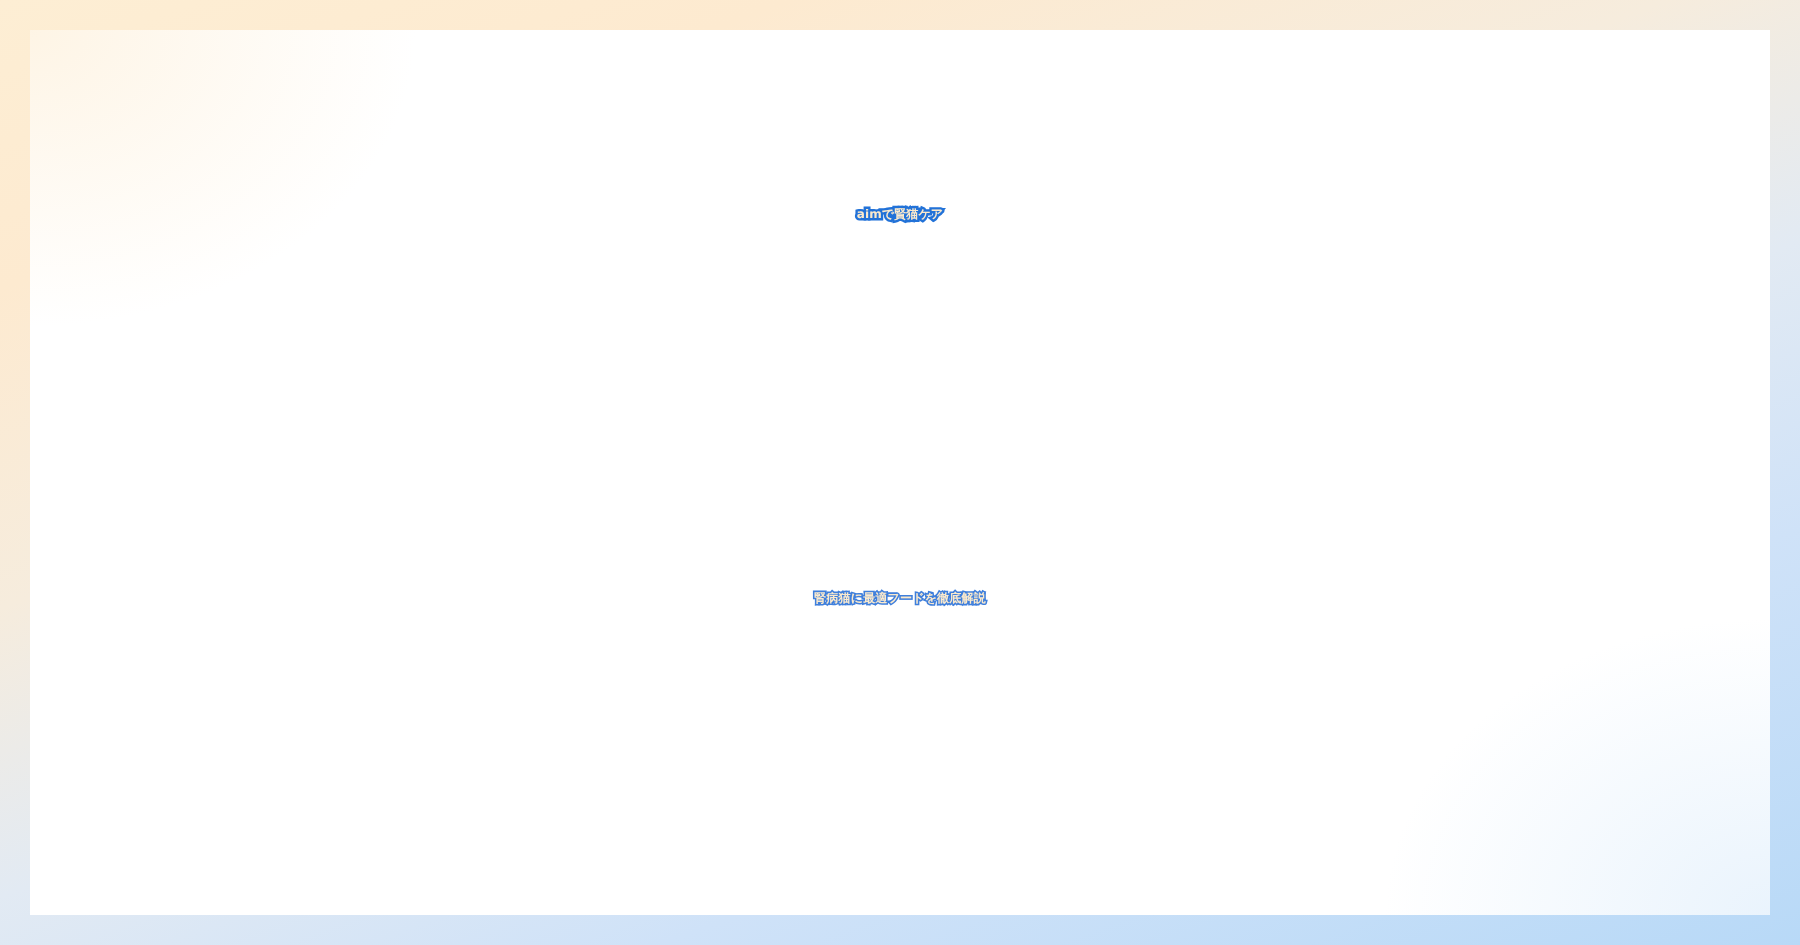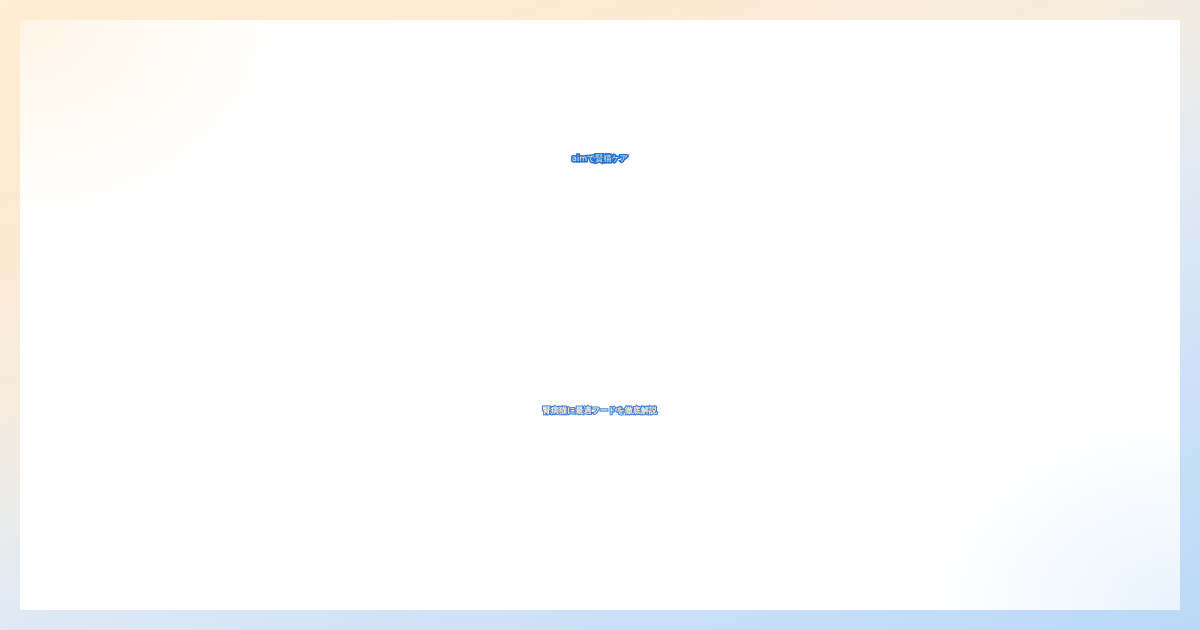--- a/index.html
+++ b/index.html
@@ -66,30 +66,30 @@
     top: 118px;
     left: 0;
     width: 100%;
     text-align: center;
     line-height: 1;
   }
 
   #main-title {
     display: block;
     font-family: "DejaVu Sans", "Liberation Sans", sans-serif;
-    font-weight: 400;
+    font-weight: 700;
     font-size: 138px;
     letter-spacing: 0.01em;
     line-height: 1.18;
     color: #fbeacd;
     -webkit-text-stroke: 3.2px #2272d8;
     paint-order: stroke fill;
     text-rendering: geometricPrecision;
     white-space: nowrap;
-    margin: 16px;
+    margin: 0;
   }
 
   
   #subtitle-block {
     position: absolute;
     top: 374px;
     left: 0;
     width: 100%;
     text-align: center;
     line-height: 1;
@@ -100,21 +100,21 @@
     font-family: "DejaVu Sans", "Liberation Sans", sans-serif;
     font-weight: 700;
     font-size: 50px;
     letter-spacing: 0.015em;
     line-height: 1.2;
     color: #fbeacd;
     -webkit-text-stroke: 2.1px #3f7fdc;
     paint-order: stroke fill;
     text-rendering: geometricPrecision;
     white-space: nowrap;
-    margin: 12px;
+    margin: 0;
   }
 </style>
 </head>
 <body>
 
 <div id="eyecatch-card" style="padding: 20px;">
 
   <div id="inner-panel" style="background: rgb(255, 255, 255);">
 
     <div id="panel-tint-tl"></div>

